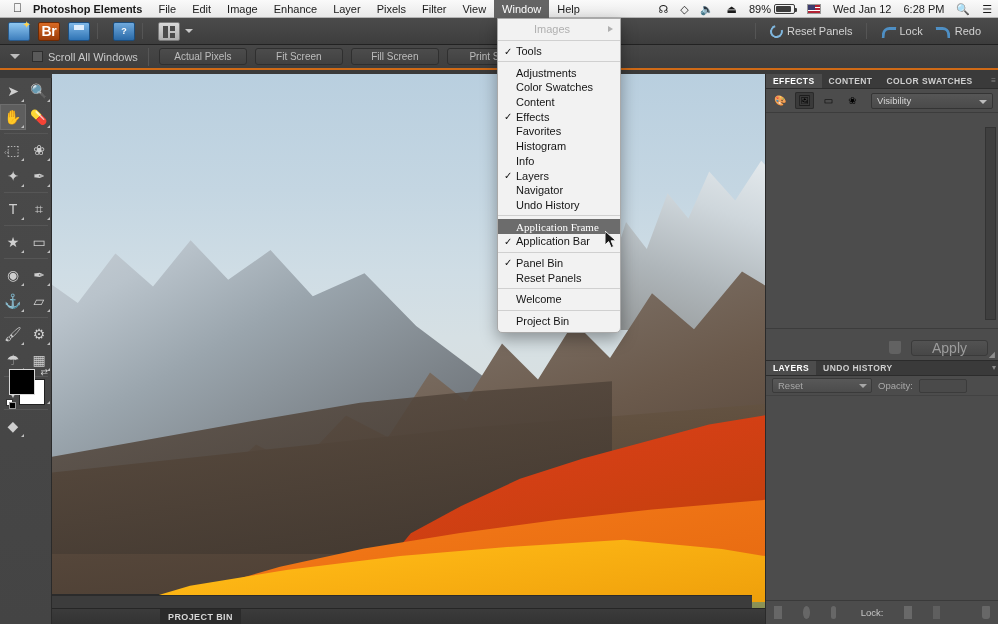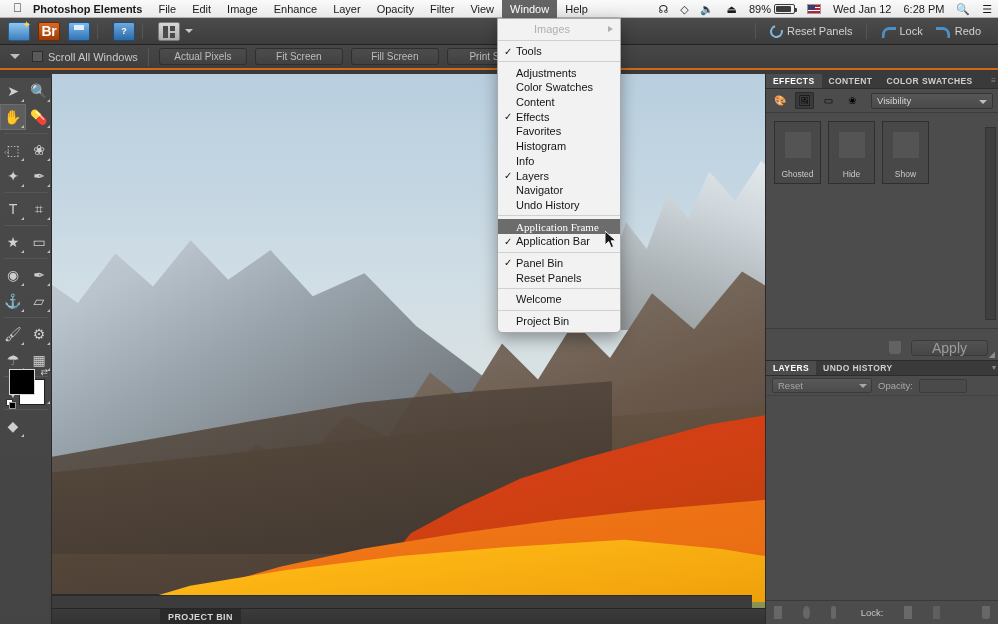--- a/index.html
+++ b/index.html
@@ -224,21 +224,21 @@
 <div id="app">
 
   <div class="macbar">
     <div class="apple"></div>
     <div class="mi bold">Photoshop Elements</div>
     <div class="mi">File</div>
     <div class="mi">Edit</div>
     <div class="mi">Image</div>
     <div class="mi">Enhance</div>
     <div class="mi">Layer</div>
-    <div class="mi">Opacity</div>
+    <div class="mi">Pixels</div>
     <div class="mi">Filter</div>
     <div class="mi">View</div>
     <div class="mi active">Window</div>
     <div class="mi">Help</div>
     <div class="spacer"></div>
     <div class="ritem">☊</div>
     <div class="ritem">◇</div>
     <div class="ritem">🔈</div>
     <div class="ritem">⏏</div>
     <div class="ritem">
@@ -452,34 +452,20 @@
       <div class="pti">🎨</div>
       <div class="pti on">🖼</div>
       <div class="pti">▭</div>
       <div class="pti">❀</div>
       <div class="pdrop">
         <span>Visibility</span>
         <span class="dc"></span>
       </div>
     </div>
 
-    <div class="effgrid">
-      <div class="effitem">
-        <div class="thumb"></div>
-        <span>Ghosted</span>
-      </div>
-      <div class="effitem">
-        <div class="thumb"></div>
-        <span>Hide</span>
-      </div>
-      <div class="effitem">
-        <div class="thumb"></div>
-        <span>Show</span>
-      </div>
-    </div>
     <div class="pscroll"></div>
 
     <div class="effbottom">
       <div class="trash"></div>
       <div class="applybtn">Apply</div>
     </div>
     <div class="pgrip2">◢</div>
 
     <div class="layerspanel">
       <div class="ptabs">

